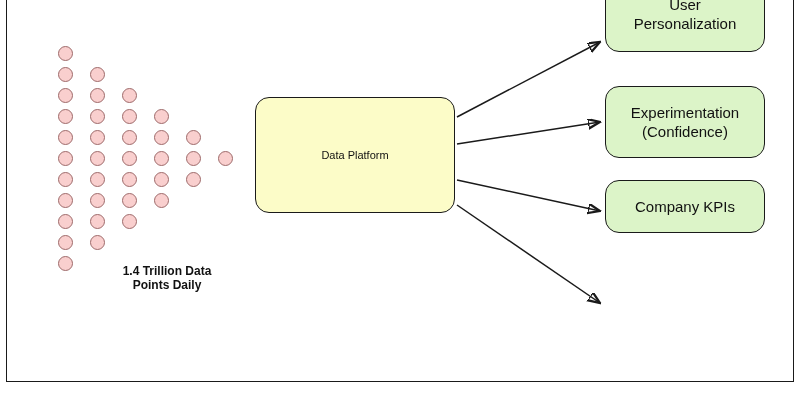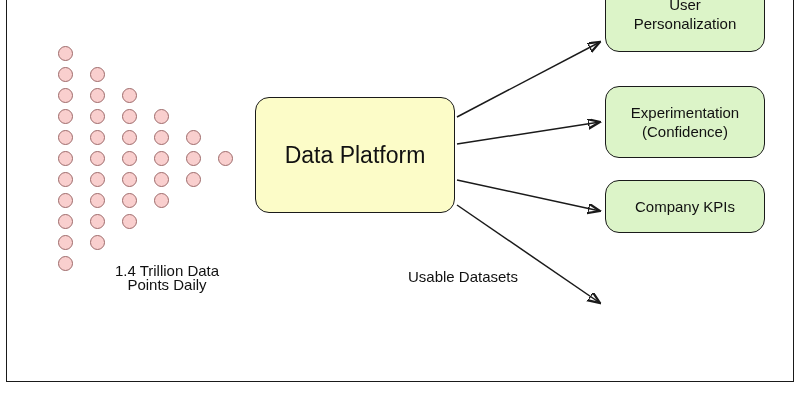--- a/index.html
+++ b/index.html
@@ -49,25 +49,26 @@
     height: 15px;
     border-radius: 50%;
     background: #f9cfce;
     border: 1.3px solid #9e6b6b;
     box-sizing: border-box;
   }
 
   
   .caption {
     position: absolute;
-    font-size: 15px;
+    font-size: 12px;
     color: #111111;
     text-align: center;
     line-height: 14px;
     white-space: pre-line;
+    font-weight: bold;
   }
   #left-caption {
     left: 92px;
     top: 264px;
     width: 150px;
   }
   #mid-caption {
     left: 398px;
     top: 270px;
     width: 130px;
@@ -86,21 +87,21 @@
     text-align: center;
     color: #111111;
     white-space: pre-line;
   }
   #platform-node {
     left: 255px;
     top: 97px;
     width: 200px;
     height: 116px;
     background: #fcfcc8;
-    font-size: 23px;
+    font-size: 11px;
     line-height: 21px;
   }
   .output-node {
     background: #dcf4c8;
     font-size: 15px;
     line-height: 19px;
     left: 605px;
     width: 160px;
   }
   #out-node-0 { top: -24px;  height: 76px; }
@@ -165,21 +166,20 @@
       <div class="data-dot" style="left: 154px; top: 192.5px;"></div>
       <div class="data-dot" style="left: 186px; top: 129.5px;"></div>
       <div class="data-dot" style="left: 186px; top: 150.5px;"></div>
       <div class="data-dot" style="left: 186px; top: 171.5px;"></div>
       <div class="data-dot" style="left: 218px; top: 150.5px;"></div>
     </div>
 
   <div class="caption" id="left-caption">1.4 Trillion Data
 Points Daily</div>
 
-  <div class="caption" id="mid-caption">Usable Datasets</div>
 
   <svg id="arrow-layer" viewBox="0 0 800 400" width="800" height="400">
     <defs>
       <marker id="ah" markerWidth="9" markerHeight="9" refX="8" refY="3.2" orient="auto" markerUnits="strokeWidth">
         <path d="M0,0 L8,3.2 L0,6.4 z" fill="#1a1a1a" stroke="none"></path>
       </marker>
     </defs>
     <line x1="457" y1="117" x2="600" y2="42" marker-end="url(#ah)"></line>
     <line x1="457" y1="144" x2="600" y2="122" marker-end="url(#ah)"></line>
     <line x1="457" y1="180" x2="600" y2="211" marker-end="url(#ah)"></line>

